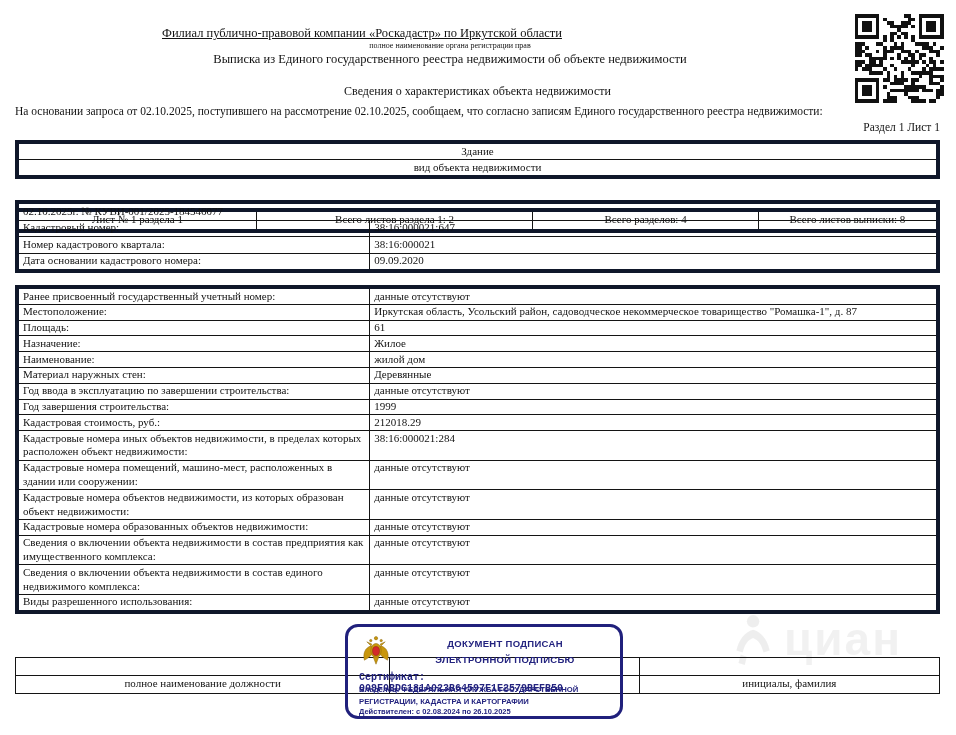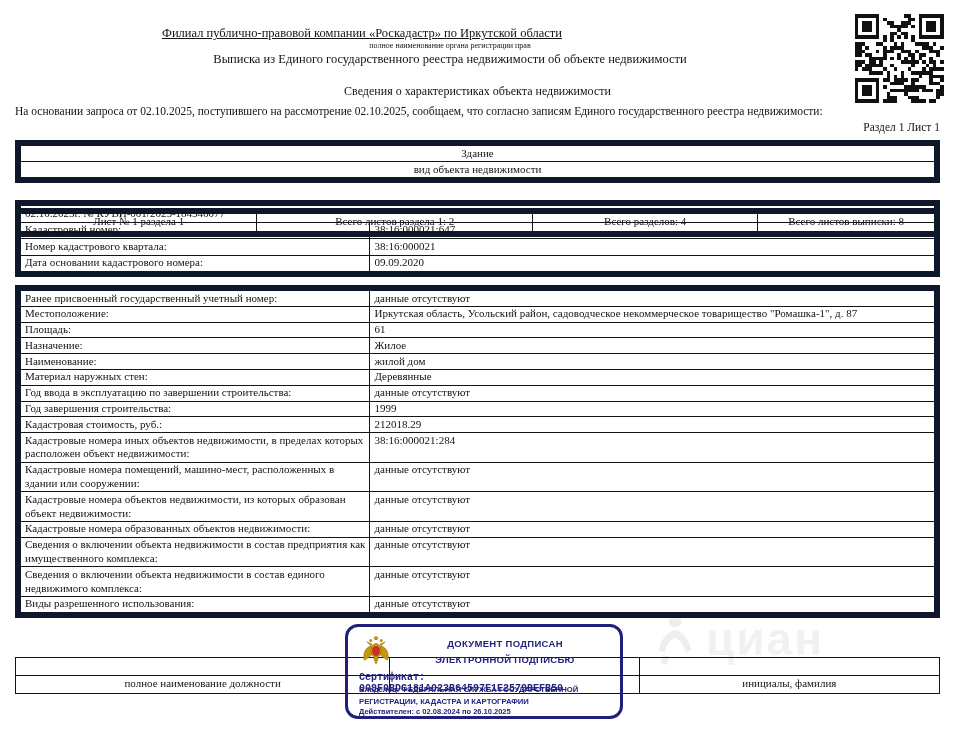--- a/index.html
+++ b/index.html
@@ -38,21 +38,21 @@
   
   table.doc {
     position:absolute; left:15px; width:925px;
     border-collapse:collapse; table-layout:fixed;
     font-size:11px; z-index:2; background:transparent;
   }
   table.doc td {
     border:1.4px solid #141414; padding:0.5px 4px; line-height:13.8px;
     vertical-align:top; overflow:hidden;
   }
-  table.doc.outer2 { border:6px solid #0f172a; }
+  table.doc.outer2 { border:4px solid #0f172a; }
   .t-objtype { top:140px; }
   .t-objtype td { text-align:center; height:14px; }
   .t-sheets  { top:177px;margin-top:31px; }
   .t-sheets td { text-align:center; height:16px; }
   .t-main    { top:200px; }
   .t-main td { height:14.5px; }
   .t-details { top:285px;padding-left:45px; }
   .t-sig     { top:657px; }
   .t-sig td  { text-align:center; }
   .t-sig .sig-space td { height:16px; }
@@ -74,21 +74,21 @@
   .stamp-cert  { position:absolute; top:45px; left:11px; right:6px; font-size:10px;
                  font-weight:bold; font-family:Liberation Mono, monospace; }
   .stamp-owner { position:absolute; top:57px; left:11px; right:10px; font-size:7.7px;
                  font-weight:bold; line-height:12px;
                  font-family:"Liberation Sans","DejaVu Sans",sans-serif; }
   .stamp-valid { position:absolute; top:80px; left:11px; right:6px; font-size:7.5px;
                  font-weight:bold; font-family:"Liberation Sans","DejaVu Sans",sans-serif; }
   
   .watermark {
     position:absolute; left:652px; top:608px; width:250px; height:62px;
-    display:flex; align-items:center; gap:12px; z-index:1; pointer-events:none;
+    display:flex; align-items:center; gap:12px; z-index:1; pointer-events:none;justify-content:flex-end;
   }
   .wm-icon { width:42px; height:52px; opacity:0.07; }
   .wm-text {
     font-family:"Liberation Sans","DejaVu Sans",sans-serif;
     font-size:46px; font-weight:bold; color:#222222; opacity:0.06; letter-spacing:2px;
   }
 </style>
 </head>
 <body>
 

